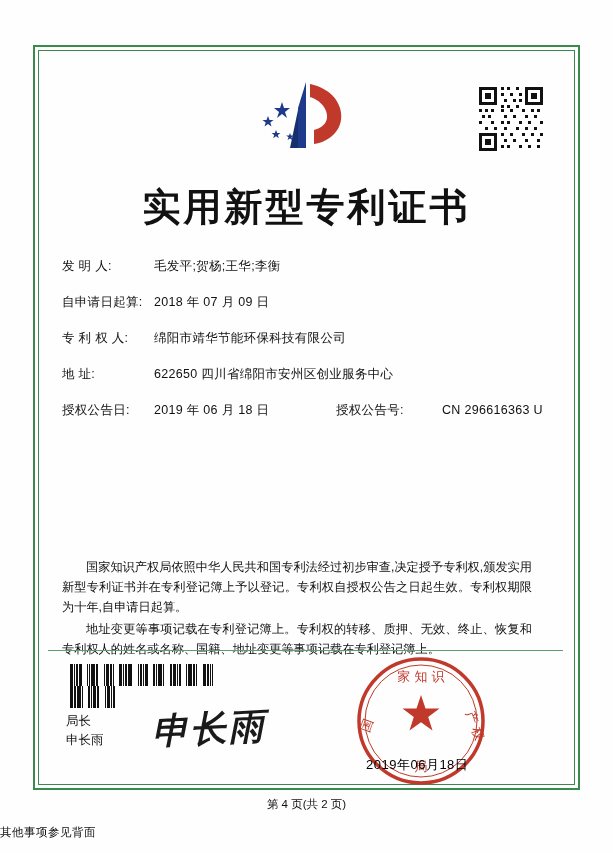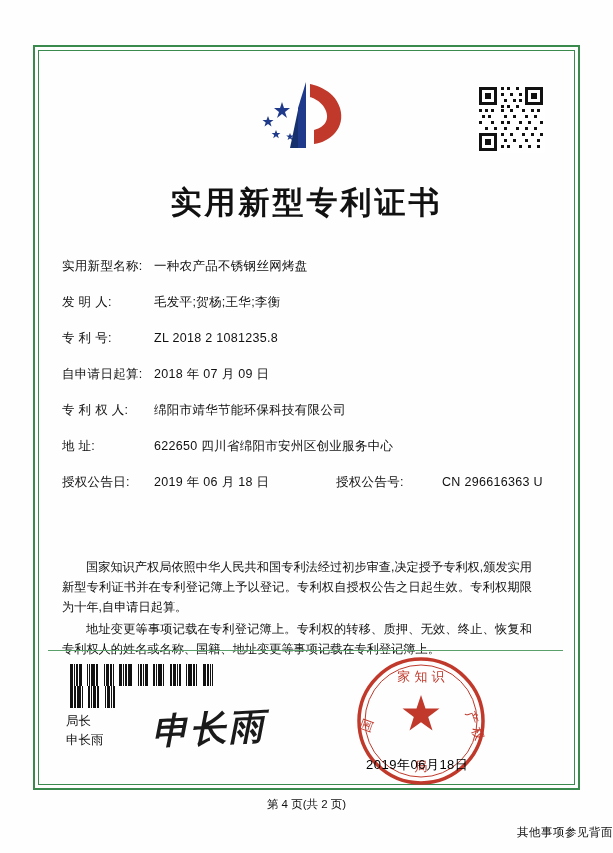--- a/index.html
+++ b/index.html
@@ -69,21 +69,21 @@
     height: 68px;
   }
 
   .title {
     position: absolute;
     left: 0;
     right: 0;
     top: 182px;
     text-align: center;
     font-family: "DejaVu Serif", serif;
-    font-size: 31px;
+    font-size: 38px;
     font-weight: bold;
     letter-spacing: 3px;
     color: #111;
   }
 
   .fields {
     position: absolute;
     left: 62px;
     top: 258px;
     width: 470px;
@@ -204,21 +204,21 @@
     top: 797px;
     text-align: center;
     font-size: 11.5px;
     color: #111;
   }
   .footnote {
     position: absolute;
     left: 0;
     right: 0;
     top: 825px;
-    text-align: right;
+    text-align: left;
     font-size: 11.5px;
     color: #111;
     letter-spacing: 0.5px;
   }
 </style>
 </head>
 <body>
 
 <div class="page">
 
@@ -310,30 +310,22 @@
         <rect x="51" y="60" width="3" height="3"></rect>
           <rect x="60" y="60" width="3" height="3"></rect>
       </g>
     </svg>
   </div>
 
   <div class="title">实用新型专利证书</div>
 
   <div class="fields">
     <div class="field-row">
-      <div class="field-label">实用新型名称:</div>
-      <div class="field-value">一种农产品不锈钢丝网烤盘</div>
-    </div>
-    <div class="field-row">
       <div class="field-label">发 明 人:</div>
       <div class="field-value">毛发平;贺杨;王华;李衡</div>
-    </div>
-    <div class="field-row">
-      <div class="field-label">专 利 号:</div>
-      <div class="field-value">ZL 2018 2 1081235.8</div>
     </div>
     <div class="field-row">
       <div class="field-label">自申请日起算:</div>
       <div class="field-value">2018 年 07 月 09 日</div>
     </div>
     <div class="field-row">
       <div class="field-label">专 利 权 人:</div>
       <div class="field-value">绵阳市靖华节能环保科技有限公司</div>
     </div>
     <div class="field-row">

